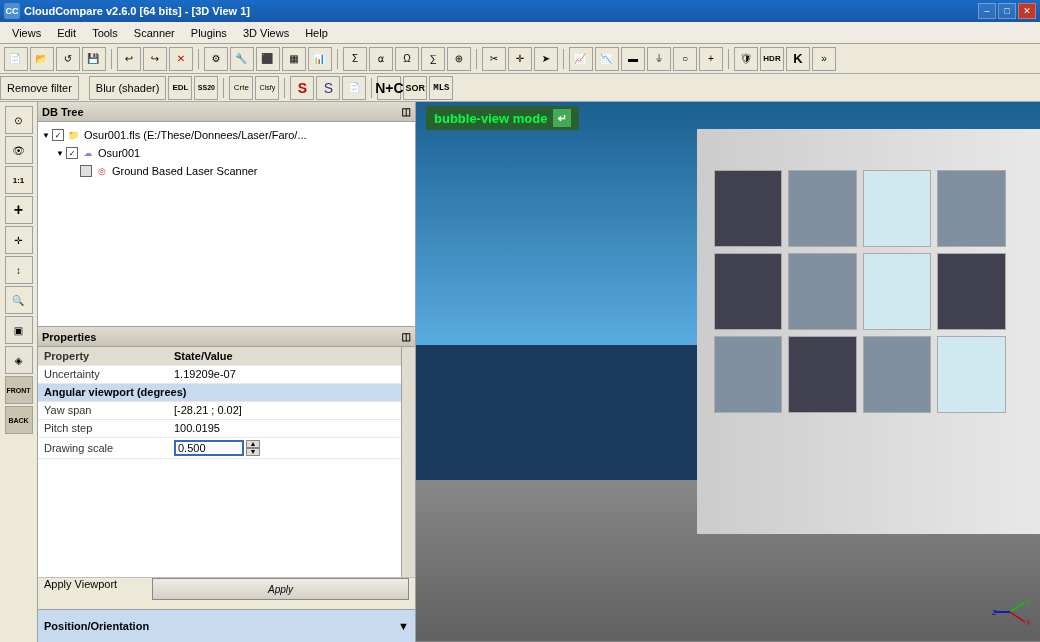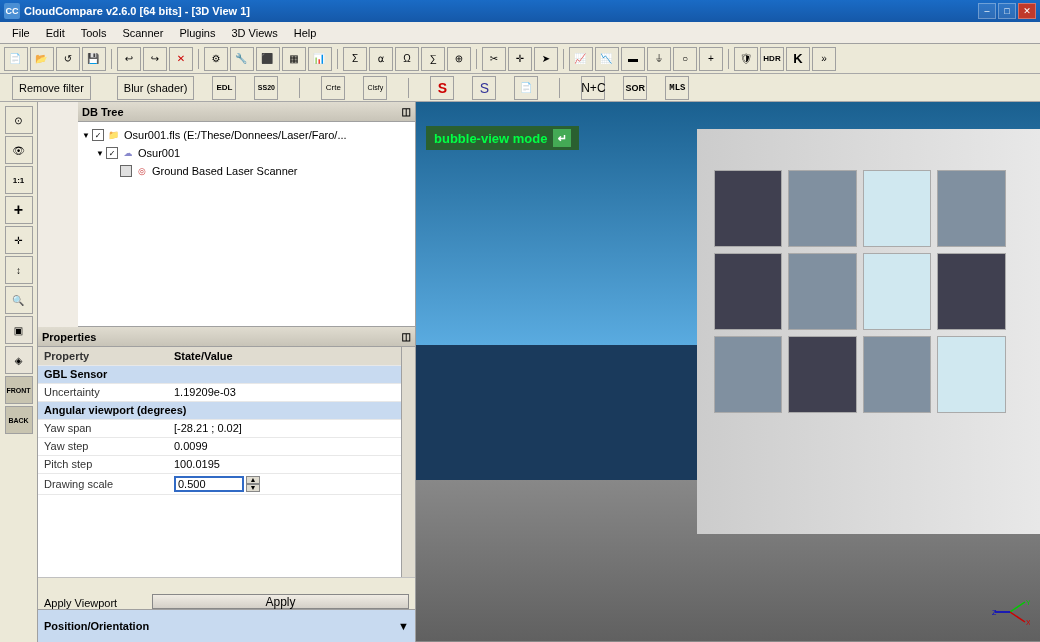--- a/index.html
+++ b/index.html
@@ -58,23 +58,23 @@
       align-items: center;
       padding: 0 4px;
       border-bottom: 1px solid #a8a8a8;
       gap: 2px;
     }
     .toolbar2 {
       background: #ece9d8;
       height: 28px;
       display: flex;
       align-items: center;
-      padding: 0 12px;
+      padding: 0 0;
       border-bottom: 1px solid #a8a8a8;
-      gap: 18px;
+      gap: 2px;
     }
     .tool-btn {
       width: 24px; height: 24px;
       background: #ece9d8;
       border: 1px solid #a0a0a0;
       cursor: pointer;
       display: flex; align-items: center; justify-content: center;
       font-size: 10px;
     }
     .tool-separator { width: 1px; height: 20px; background: #a0a0a0; margin: 0 3px; }
@@ -120,21 +120,20 @@
       border-right: 1px solid #a0a0a0;
     }
 
     
     .db-tree {
       flex: 0 0 auto;
       height: 225px;
       border-bottom: 1px solid #a0a0a0;
       display: flex;
       flex-direction: column;
-      margin-left: 40px;
     }
     .panel-header {
       background: linear-gradient(to bottom, #e0dcd0, #c8c4b8);
       height: 20px;
       display: flex;
       align-items: center;
       padding: 0 4px;
       font-size: 11px;
       font-weight: bold;
       border-bottom: 1px solid #a0a0a0;
@@ -217,37 +216,38 @@
     .prop-scrollbar {
       width: 14px;
       background: #e0dcd0;
       border-left: 1px solid #a0a0a0;
     }
 
     
     .apply-row {
       height: 32px;
       display: flex;
-      align-items: flex-end;
+      align-items: flex-start;
       padding: 0 6px;
       background: #ece9d8;
       border-top: 1px solid #c0c0c0;
       gap: 8px;
     }
     .apply-label {
       font-size: 11px;
       width: 100px;
     }
     .apply-btn {
       flex: 1;
-      height: 15px;
+      height: 22px;
       background: linear-gradient(to bottom, #f0ece4, #d4d0c8);
       border: 1px solid #888;
       cursor: pointer;
-      font-size: 12px;
+      font-size: 10px;
+      font-style: italic;
     }
 
     
     .position-row {
       height: 20px;
       background: #c8daf0;
       display: flex;
       align-items: center;
       padding: 16px 6px;
       font-size: 11px;
@@ -284,21 +284,21 @@
     
     .view-3d {
       flex: 1;
       position: relative;
       background: #1a3a5c;
       overflow: hidden;
     }
 
     .bubble-mode-badge {
       position: absolute;
-      top: 24px;
+      top: 4px;
       left: 10px;
       background: #2a6030;
       color: #00ff44;
       padding: 3px 8px;
       font-size: 13px;
       font-weight: bold;
       display: flex;
       align-items: center;
       gap: 6px;
       z-index: 10;
@@ -387,21 +387,21 @@
   <div class="title-bar-icon">CC</div>
   <span>CloudCompare v2.6.0 [64 bits] - [3D View 1]</span>
   <div class="title-bar-controls">
     <button class="title-btn">–</button>
     <button class="title-btn">□</button>
     <button class="title-btn close">✕</button>
   </div>
 </div>
 
 <div class="menu-bar">
-  <span class="menu-item">File</span>
+  <span class="menu-item">Views</span>
   <span class="menu-item">Edit</span>
   <span class="menu-item">Tools</span>
   <span class="menu-item">Scanner</span>
   <span class="menu-item">Plugins</span>
   <span class="menu-item">3D Views</span>
   <span class="menu-item">Help</span>
 </div>
 
 <div class="toolbar">
   <button class="tool-btn">📄</button>
@@ -448,21 +448,21 @@
   <button class="tool-btn" style="font-size:8px; font-weight:bold;">EDL</button>
   <button class="tool-btn" style="font-size:7px; font-weight:bold;">SS20</button>
   <div class="tool-separator"></div>
   <button class="tool-btn" style="font-size:8px;">Crte</button>
   <button class="tool-btn" style="font-size:7px;">Clsfy</button>
   <div class="tool-separator"></div>
   <button class="tool-btn" style="font-size:14px; font-weight:bold; color:#c00;">S</button>
   <button class="tool-btn" style="font-size:14px; color:#339;">S</button>
   <button class="tool-btn">📄</button>
   <div class="tool-separator"></div>
-  <button class="tool-btn" style="font-size:12px; font-weight:normal;">N+C</button>
+  <button class="tool-btn" style="font-size:14px; font-weight:bold;">N+C</button>
   <button class="tool-btn" style="font-size:9px; font-weight:bold;">SOR</button>
   <button class="tool-btn" style="font-size:9px; font-weight:bold;font-family:Liberation Mono, monospace;">MLS</button>
 </div>
 
 <div class="main-layout">
 
   <div class="left-sidebar">
     <button class="side-btn">⊙</button>
     <button class="side-btn">👁</button>
     <button class="side-btn labeled">1:1</button>
@@ -519,37 +519,30 @@
       <div style="display:flex; flex:1; overflow:hidden;">
         <div class="props-table">
           <table>
             <thead>
               <tr style="background:#e0dcd0;">
                 <td style="font-weight:bold; background:#e0dcd0;margin-left:48px;">Property</td>
                 <td style="font-weight:bold; background:#e0dcd0;">State/Value</td>
               </tr>
             </thead>
             <tbody>
-              <tr class="prop-section-header">
-                <td colspan="2">GBL Sensor</td>
-              </tr>
               <tr>
                 <td>Uncertainty</td>
-                <td>1.19209e-03</td>
+                <td>1.19209e-07</td>
               </tr>
               <tr class="prop-section-header">
                 <td colspan="2">Angular viewport (degrees)</td>
               </tr>
               <tr>
                 <td>Yaw span</td>
                 <td>[-28.21 ; 0.02]</td>
-              </tr>
-              <tr>
-                <td>Yaw step</td>
-                <td>0.0099</td>
               </tr>
               <tr>
                 <td>Pitch step</td>
                 <td>100.0195</td>
               </tr>
               <tr>
                 <td>Drawing scale</td>
                 <td>
                   <div class="drawing-scale-input-wrap">
                     <input type="text" class="num-input" value="0.500" style="">

